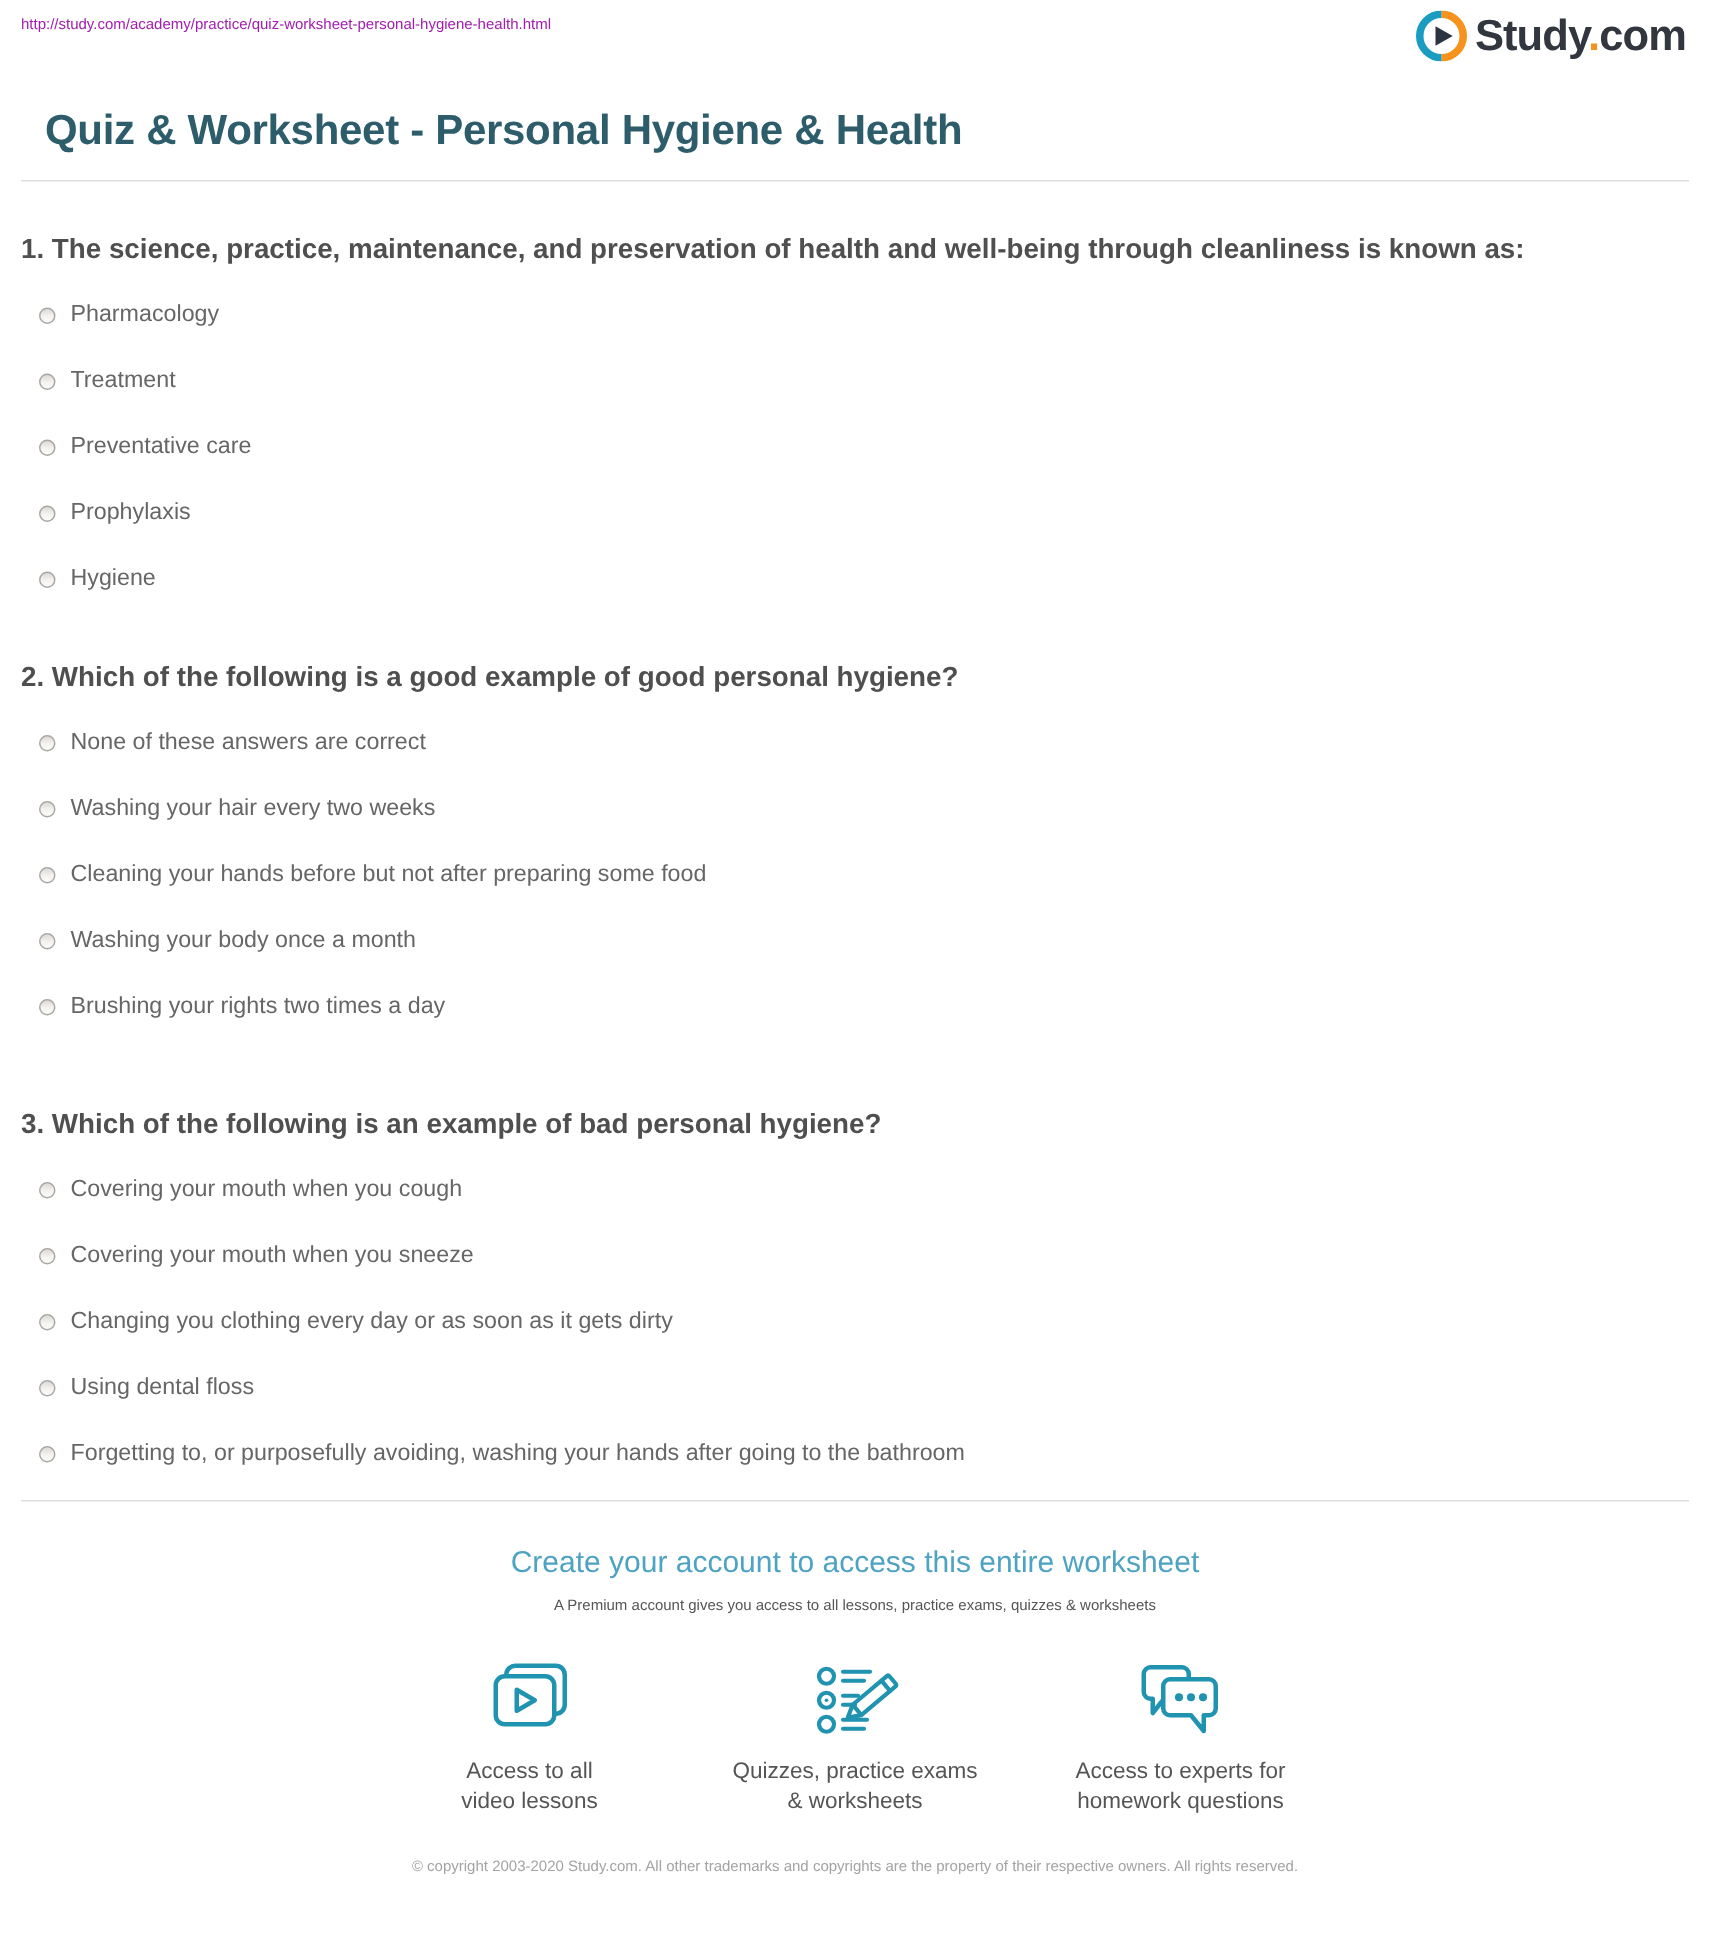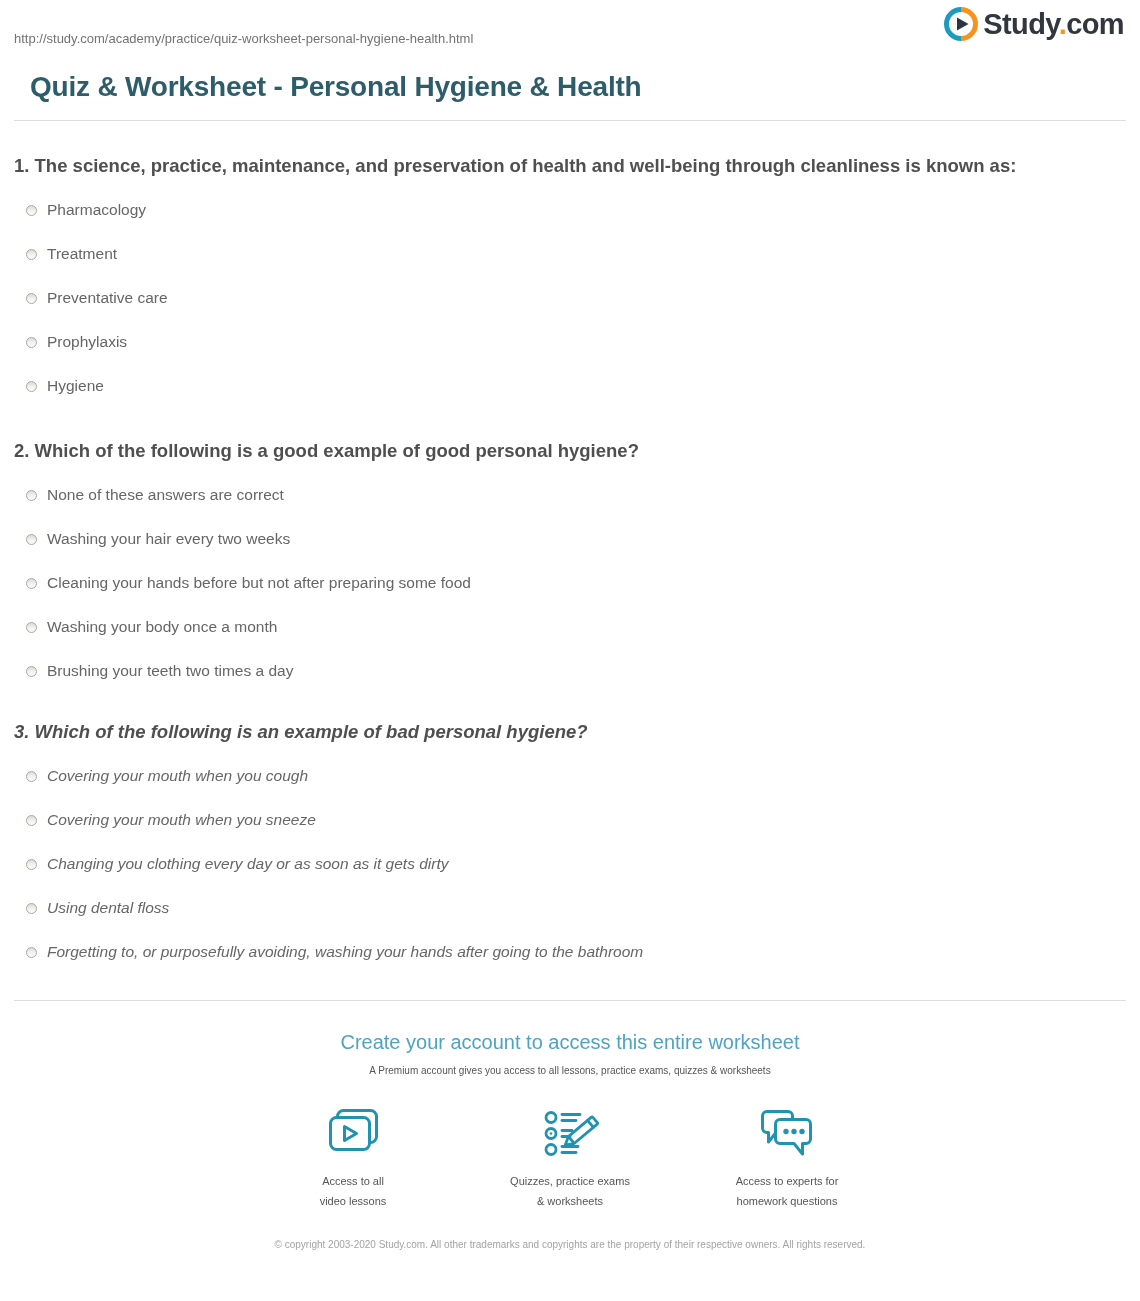--- a/index.html
+++ b/index.html
@@ -7,21 +7,21 @@
   body {
     width: 1140px; height: 1301px;
     position: relative;
     font-family: "Liberation Sans", "DejaVu Sans", sans-serif;
     overflow: hidden;
   }
 
   
   .page-url {
     position: absolute; top: 11px; left: 14px;
-    font-size: 13px; color: #737373; margin-top: 20px;
+    font-size: 10px; color: #a21caf;
   }
   .logo {
     position: absolute; top: 7px; right: 16px;
     display: flex; align-items: flex-start; gap: 5px;
     cursor: pointer;
   }
   .logo-word {
     font-size: 29px; font-weight: bold; color: #32373f;
     letter-spacing: -0.6px; line-height: 34px;
   }
@@ -36,21 +36,21 @@
     position: absolute; left: 14px; right: 14px; height: 1px;
     background: #dedede;
   }
   #divider-title { top: 120px; }
   #divider-cta   { top: 1000px; }
 
   
   .question { position: absolute; left: 14px; right: 14px; }
   #question-1 { top: 152px; }
   #question-2 { top: 437px; }
-  #question-3 { top: 718px; font-style: italic; }
+  #question-3 { top: 735px; }
 
   .question-heading {
     font-size: 18.5px; font-weight: bold; color: #4f4f4f;
     line-height: 28px; margin-bottom: 8px; white-space: nowrap;
   }
   .option-row {
     height: 44px; display: flex; align-items: center; cursor: pointer;
   }
   .radio {
     width: 11px; height: 11px; margin-left: 12px; flex: 0 0 11px;
@@ -73,21 +73,21 @@
 
   .features {
     position: absolute; top: 1106px; left: 0; width: 100%;
     display: flex; justify-content: center;
   }
   .feature {
     width: 217px; display: flex; flex-direction: column; align-items: center;
   }
   .feature-icon { height: 56px; display: flex; align-items: flex-start; }
   .feature-label {
-    margin-top: 9px; font-size: 11px; color: #555555;
+    margin-top: 9px; font-size: 15px; color: #555555;
     line-height: 20px; text-align: center;
   }
 
   
   .copyright {
     position: absolute; top: 1236px; left: 50%; transform: translateX(-50%);
     width: 775px; text-align: center;
     font-size: 10px; color: #a3a3a3; line-height: 17.5px;
   }
 </style>
@@ -148,21 +148,21 @@
   <div class="option-row">
     <span class="radio"></span>
     <span class="option-label">Cleaning your hands before but not after preparing some food</span>
   </div>
   <div class="option-row">
     <span class="radio"></span>
     <span class="option-label">Washing your body once a month</span>
   </div>
   <div class="option-row">
     <span class="radio"></span>
-    <span class="option-label">Brushing your teeth two times a day</span>
+    <span class="option-label">Brushing your rights two times a day</span>
   </div>
 </div>
 
 <div class="question" id="question-3">
   <div class="question-heading">3. Which of the following is an example of bad personal hygiene?</div>
   <div class="option-row">
     <span class="radio"></span>
     <span class="option-label">Covering your mouth when you cough</span>
   </div>
   <div class="option-row">

